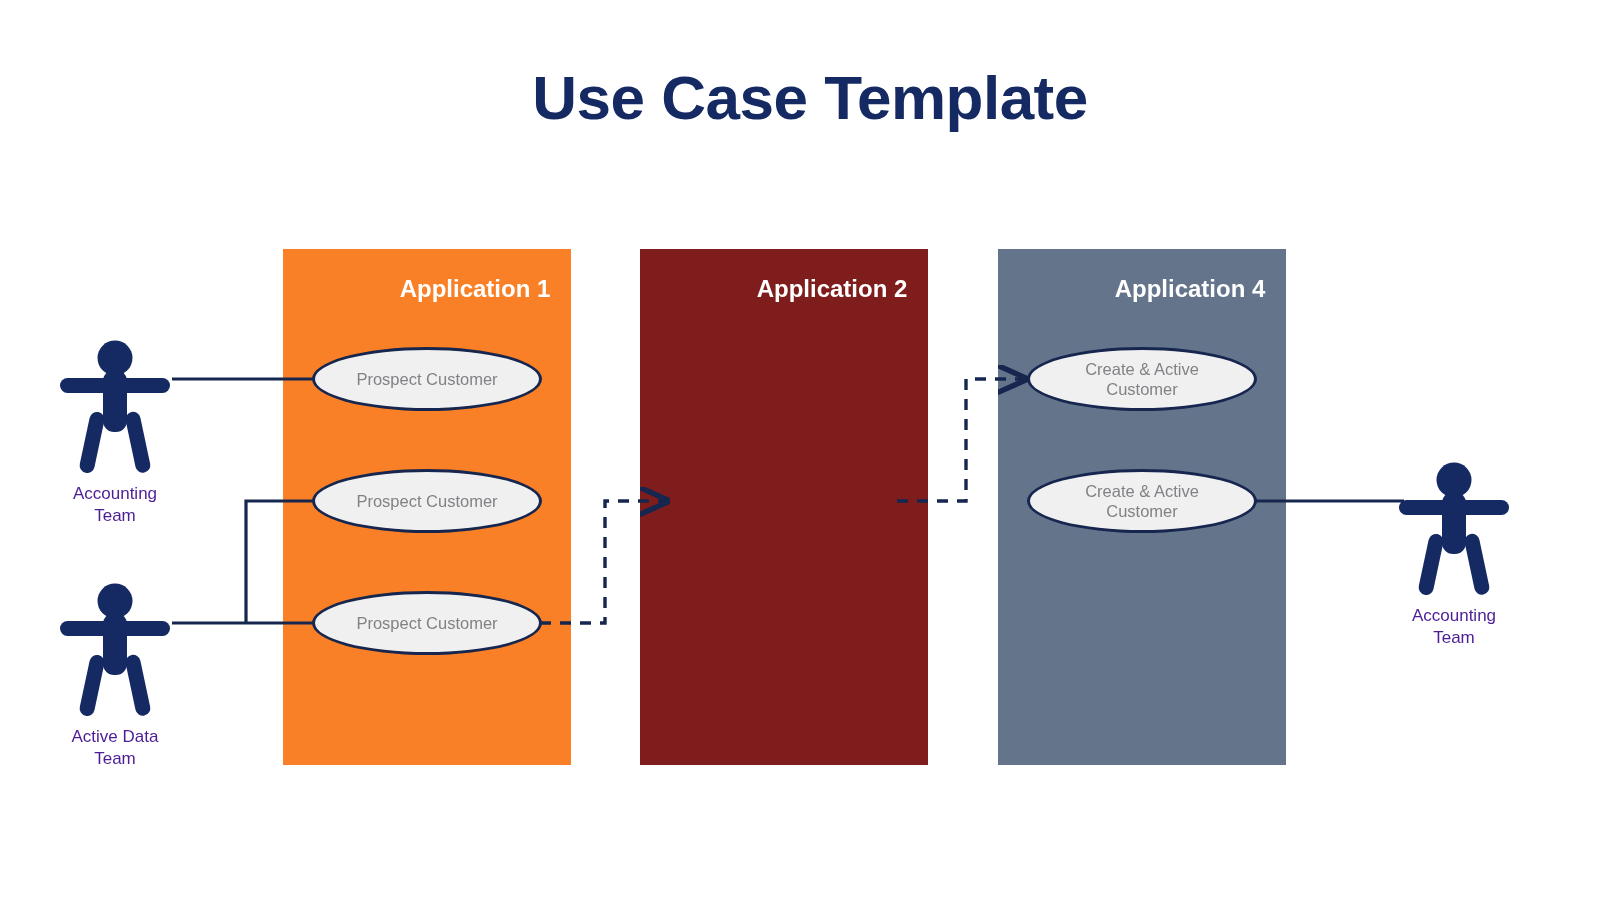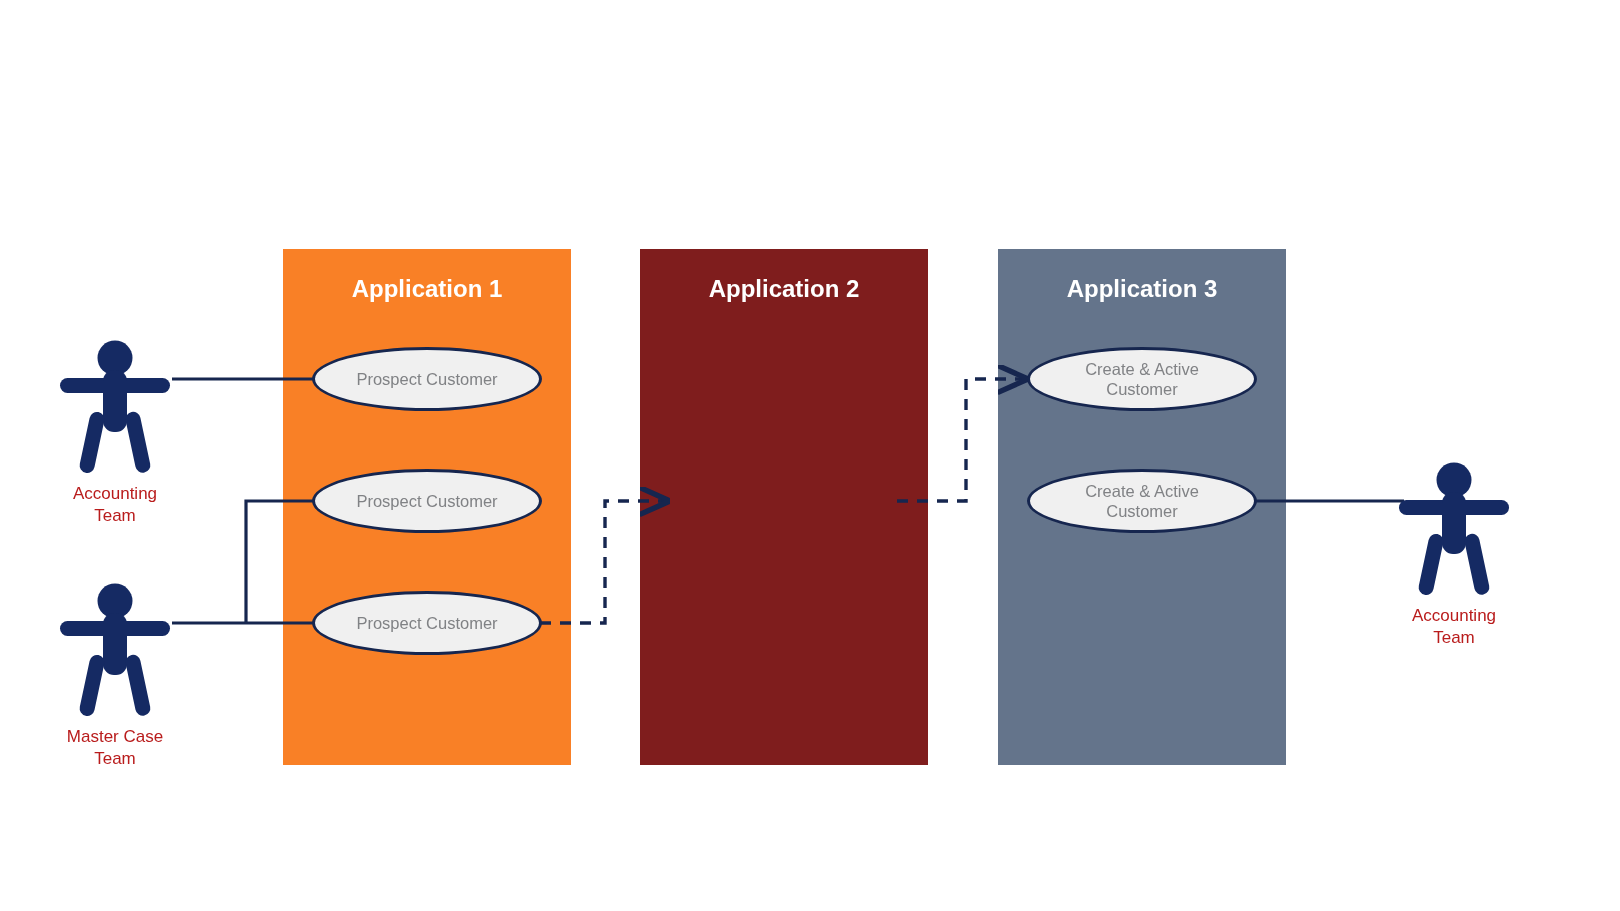--- a/index.html
+++ b/index.html
@@ -43,20 +43,21 @@
   .app-panel .app-title {
     position: absolute;
     left: 0;
     top: 26px;
     width: 100%;
     text-align: center;
     color: #ffffff;
     font-size: 24px;
     font-weight: bold;
     font-family: "Liberation Sans", sans-serif;
+    padding-left: 48px;
   }
   #panel-app1 { left: 283px; }
   #panel-app2 { left: 640px; }
   #panel-app3 { left: 998px; }
 
   
   .usecase {
     position: absolute;
     width: 230px;
     height: 64px;
@@ -89,21 +90,21 @@
   }
   .actor-figure {
     position: relative;
     width: 116px;
     height: 135px;
     margin: 0 auto;
   }
   .actor-label {
     margin-top: 8px;
     text-align: center;
-    color: #b91c1c;
+    color: #4c1d95;
     font-size: 17px;
     line-height: 1.3;
     font-family: "Liberation Sans", sans-serif;
   }
   #actor-accounting-left  { left: 35px; top: 340px; }
   #actor-masterdata-left  { left: 35px; top: 583px; }
   #actor-accounting-right { left: 1374px; top: 462px; }
 
   
   #connectors {
@@ -113,29 +114,30 @@
     height: 911px;
     z-index: 4;
     pointer-events: none;
   }
 </style>
 </head>
 <body>
 
 <div id="canvas">
 
+  <div class="page-title">Use Case Template</div>
 
   <div class="app-panel" id="panel-app1" style="background:#f98026;">
     <div class="app-title">Application 1</div>
   </div>
   <div class="app-panel" id="panel-app2" style="background:#7f1d1d;">
     <div class="app-title">Application 2</div>
   </div>
   <div class="app-panel" id="panel-app3" style="background:#64748b;">
-    <div class="app-title">Application 3</div>
+    <div class="app-title">Application 4</div>
   </div>
 
   <svg id="connectors" viewBox="0 0 1620 911" width="1620" height="911">
     <defs>
       <marker id="arrowhead" markerWidth="9" markerHeight="9" refX="7.5" refY="4" orient="auto" markerUnits="strokeWidth">
         <path d="M0,0 L9,4 L0,8" fill="none" stroke="#16264f" stroke-width="1.6"></path>
       </marker>
     </defs>
 
     <path d="M172,379 L315,379" fill="none" stroke="#16264f" stroke-width="3.2"></path>
@@ -187,21 +189,21 @@
     <div class="actor-figure">
       <svg viewBox="0 0 116 135" width="116" height="135">
         <circle cx="58" cy="18" r="17.5" fill="#152a63"></circle>
         <rect x="3" y="38" width="110" height="15" rx="7.5" fill="#152a63"></rect>
         <rect x="46" y="30" width="24" height="62" rx="11" fill="#152a63"></rect>
         <rect x="34" y="72" width="15" height="62" rx="7.5" fill="#152a63" transform="rotate(12 41 72)"></rect>
         <rect x="67" y="72" width="15" height="62" rx="7.5" fill="#152a63" transform="rotate(-12 74 72)"></rect>
       </svg>
     </div>
     <div class="actor-label">
-      <div>Master Case</div>
+      <div>Active Data</div>
       <div>Team</div>
     </div>
   </div>
 
   <div class="actor" id="actor-accounting-right">
     <div class="actor-figure">
       <svg viewBox="0 0 116 135" width="116" height="135">
         <circle cx="58" cy="18" r="17.5" fill="#152a63"></circle>
         <rect x="3" y="38" width="110" height="15" rx="7.5" fill="#152a63"></rect>
         <rect x="46" y="30" width="24" height="62" rx="11" fill="#152a63"></rect>

